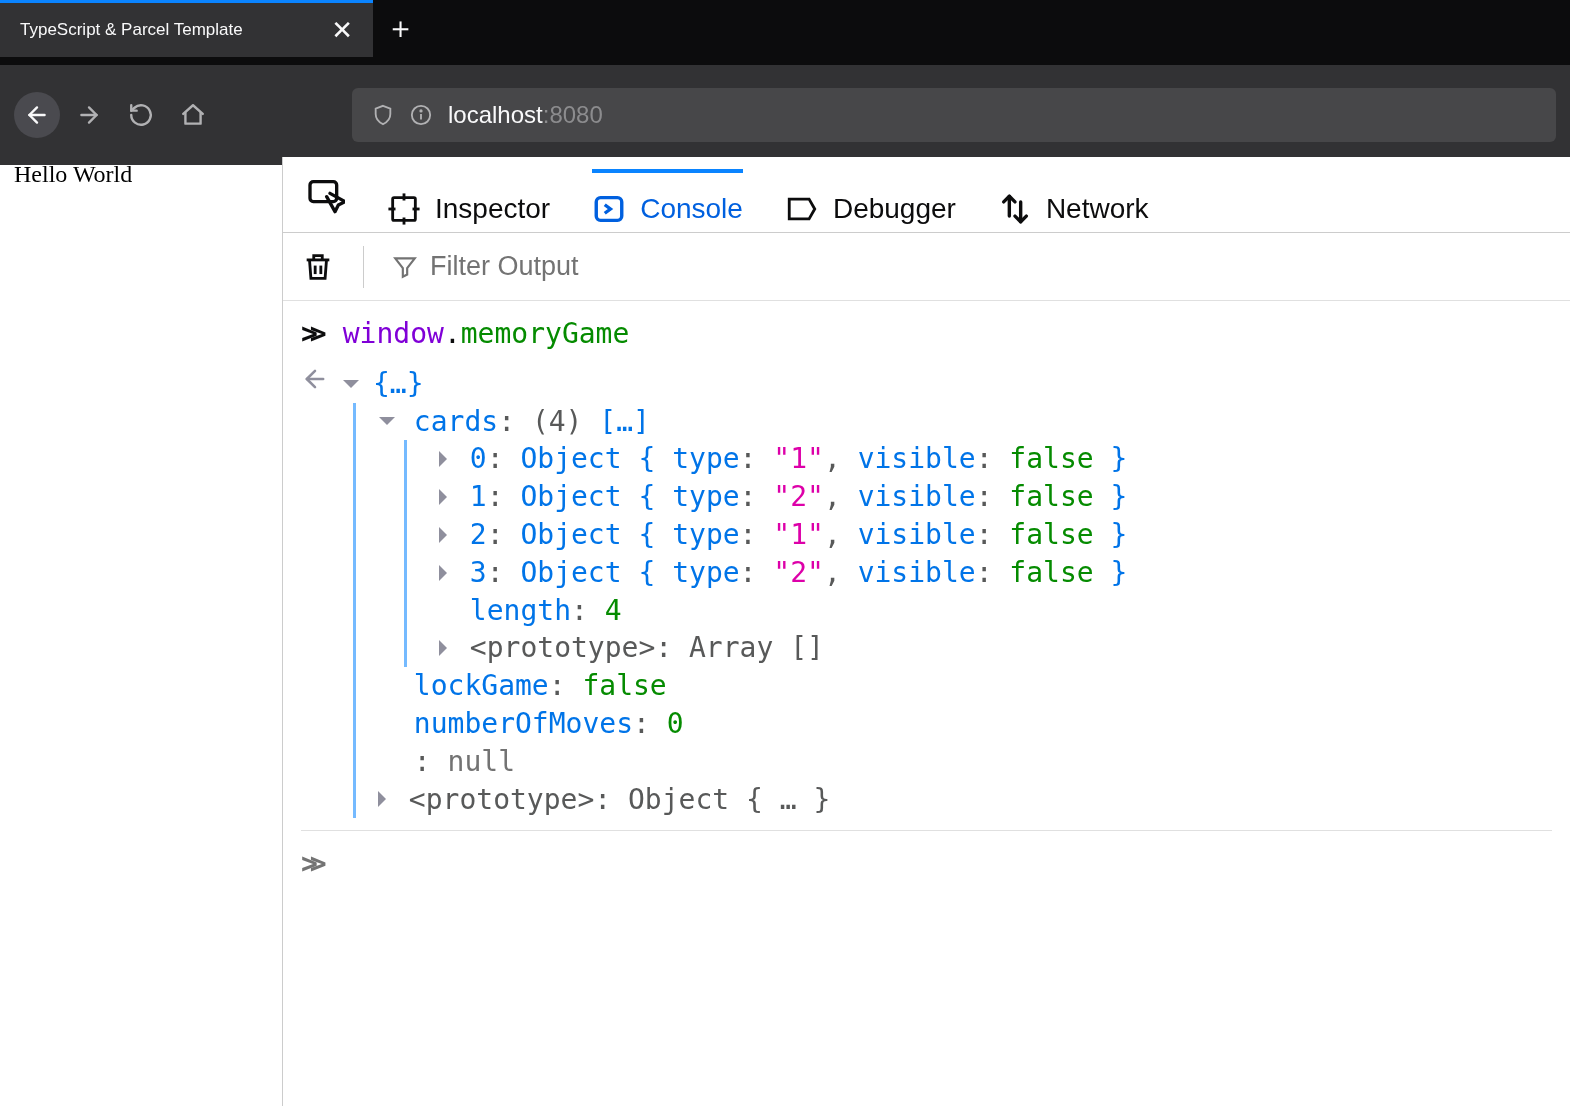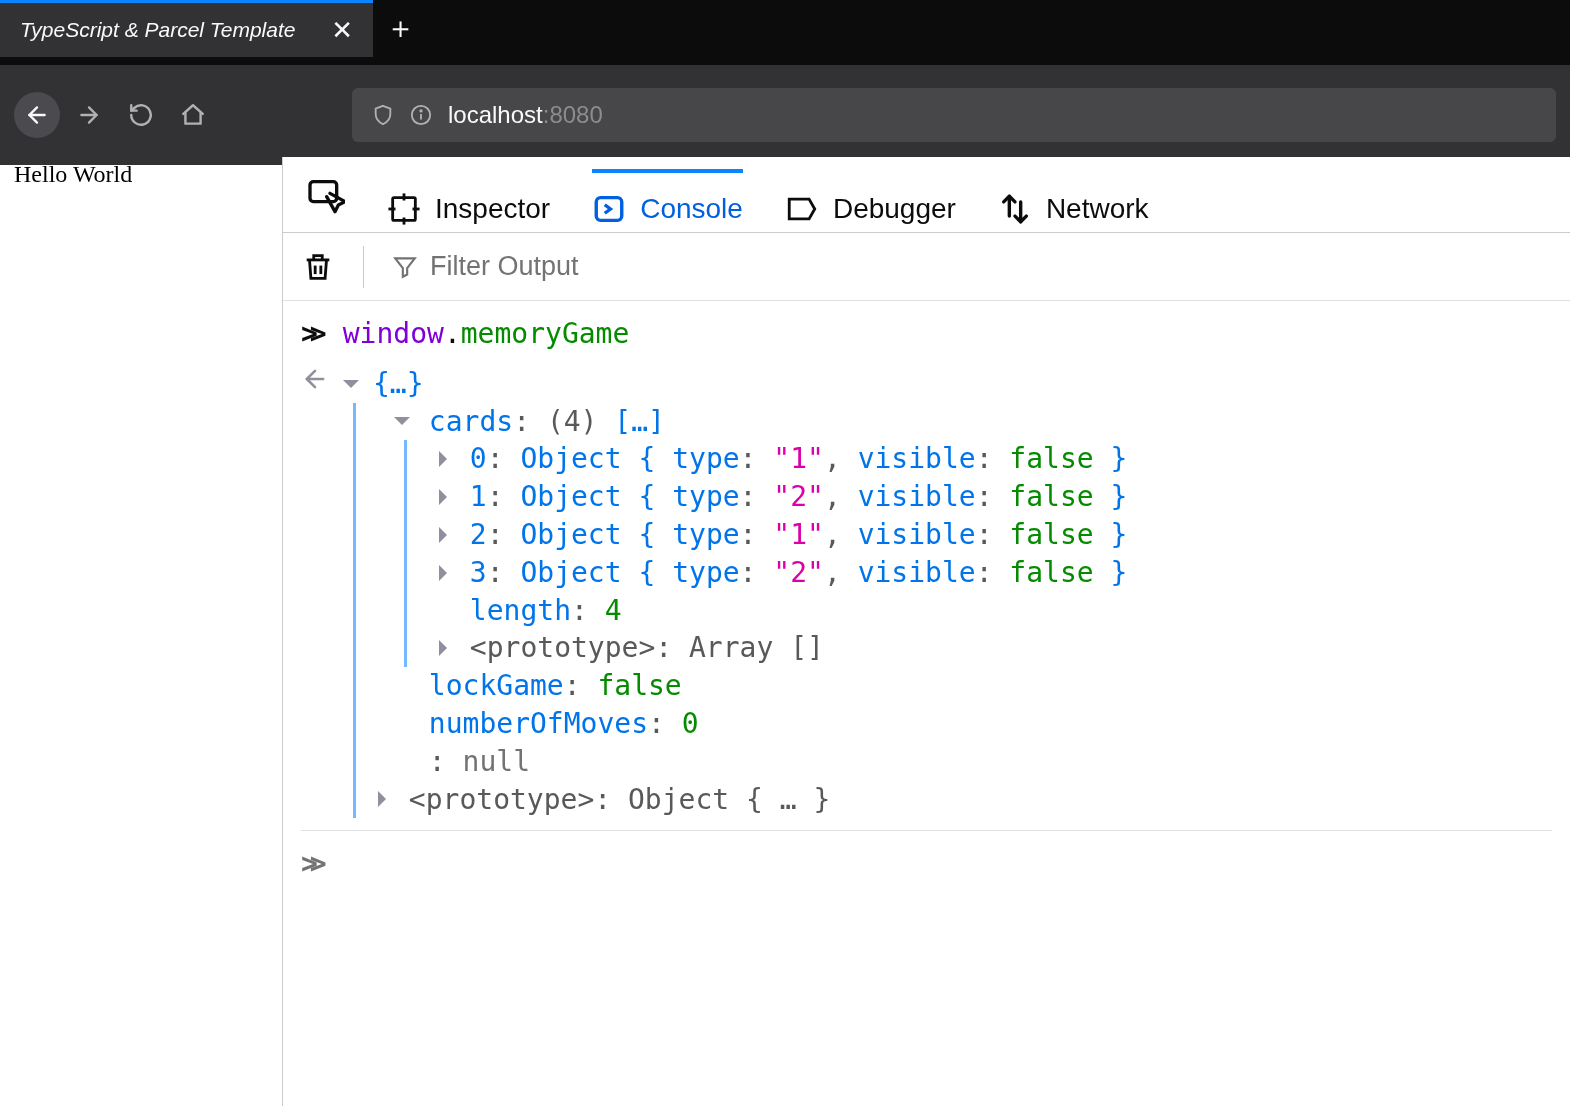--- a/index.html
+++ b/index.html
@@ -25,25 +25,24 @@
     display: flex;
     align-items: center;
     background: #323234;
     color: #f9f9fa;
     padding: 0 20px;
     width: 373px;
     border-top: 3px solid #0a84ff;
     position: relative;
   }
   .tab-title {
-    font-size: 21px;
+    font-size: 17px;
     flex: 1;
     white-space: nowrap;
     overflow: hidden;
-    font-style: italic;
   }
   .tab-close {
     color: #f9f9fa;
     font-size: 26px;
     margin-left: 10px;
     cursor: pointer;
   }
   .new-tab {
     display: flex;
     align-items: center;
@@ -190,21 +189,21 @@
   }
   .result-header {
     display:flex; align-items:center; gap:12px;
     margin-left: -52px;
   }
   .result-header .back-arrow { color:#8f8f9d; }
   .back-arrow svg { width:28px; height:28px; }
   .tw { color:#8f8f9d; display:inline-flex; }
   .tw svg { width:20px; height:20px; }
   .tree-line { display:flex; align-items:center; white-space:pre; padding-left:16px;}
-  .tree-line.l1 { padding-left: 36px; }
+  .tree-line.l1 { padding-left: 21px; }
   .cards-block {
     border-left: 3px solid #75baff;
     margin-left: 48px;
   }
   .cards-block .tree-line { padding-left: 26px; }
   .input-row-bottom {
     border-top: 1px solid #e0e0e0;
     margin-top: 12px;
     padding-top: 14px;
     display:flex; align-items:center; gap:18px;

